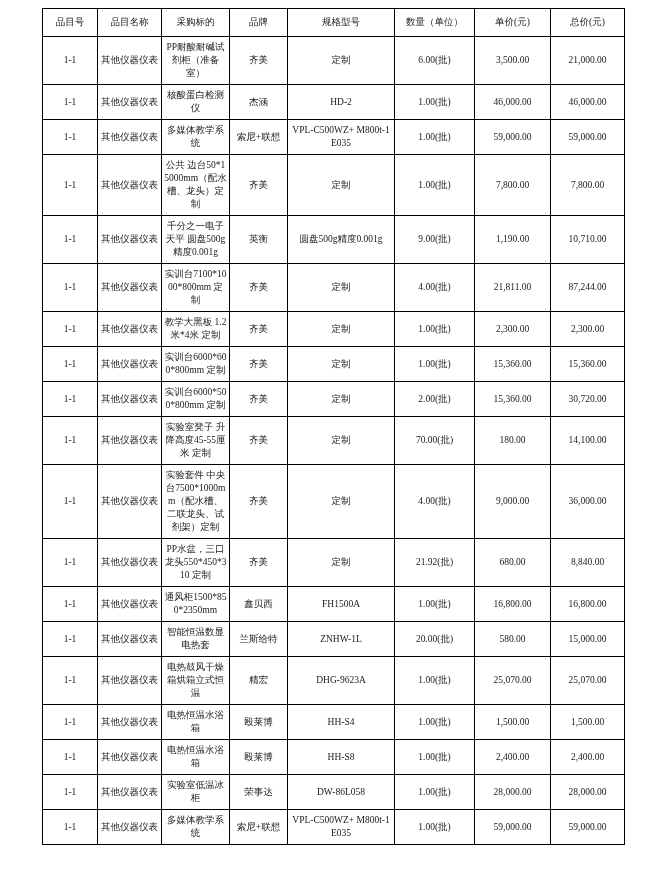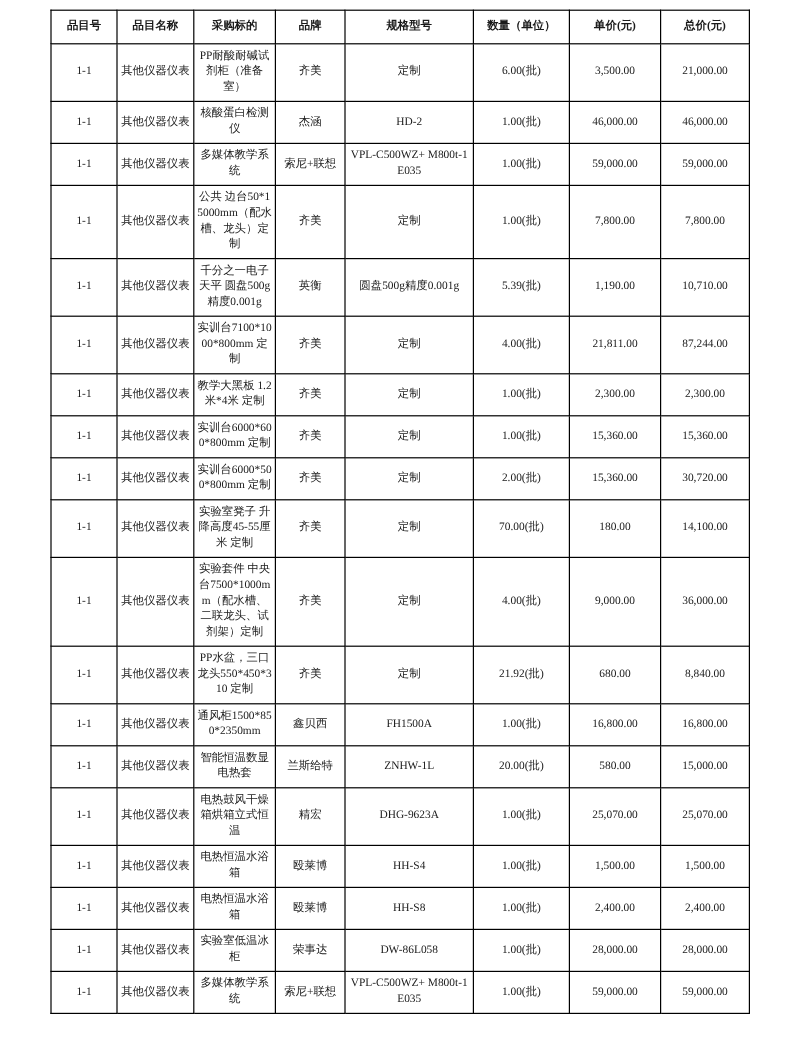--- a/index.html
+++ b/index.html
@@ -27,21 +27,21 @@
   table.grid td {
     border: 1px solid #000000;
     text-align: center;
     vertical-align: middle;
     padding: 4px 2px;
     line-height: 13px;
     word-break: break-all;
     overflow: hidden;
   }
   table.grid th {
-    font-weight: bold;
+    font-weight: normal;
     padding: 7px 2px;
   }
   
   col.c-item_no     { width: 55px; }
   col.c-item_name   { width: 64px; }
   col.c-subject     { width: 68px; }
   col.c-brand       { width: 58px; }
   col.c-model       { width: 107px; }
   col.c-quantity    { width: 80px; }
   col.c-unit_price  { width: 76px; }
@@ -127,21 +127,21 @@
           <td class="col-quantity">1.00(批)</td>
           <td class="col-unit_price">7,800.00</td>
           <td class="col-total_price">7,800.00</td>
         </tr>
         <tr>
           <td class="col-item_no">1-1</td>
           <td class="col-item_name">其他仪器仪表</td>
           <td class="col-subject">千分之一电子天平 圆盘500g精度0.001g</td>
           <td class="col-brand">英衡</td>
           <td class="col-model">圆盘500g精度0.001g</td>
-          <td class="col-quantity">5.39(批)</td>
+          <td class="col-quantity">9.00(批)</td>
           <td class="col-unit_price">1,190.00</td>
           <td class="col-total_price">10,710.00</td>
         </tr>
         <tr>
           <td class="col-item_no">1-1</td>
           <td class="col-item_name">其他仪器仪表</td>
           <td class="col-subject">实训台7100*1000*800mm 定制</td>
           <td class="col-brand">齐美</td>
           <td class="col-model">定制</td>
           <td class="col-quantity">4.00(批)</td>

